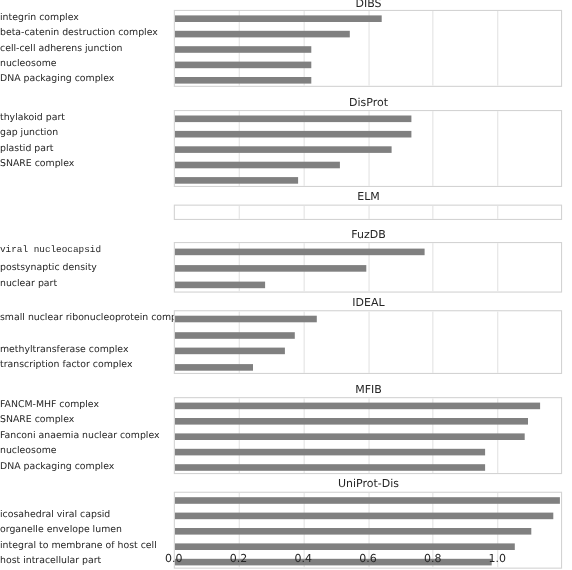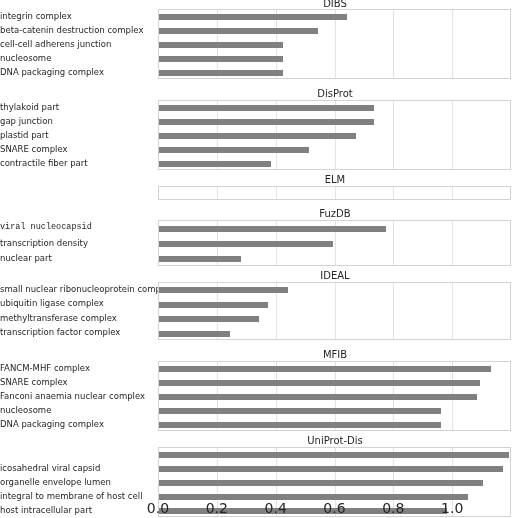--- a/index.html
+++ b/index.html
@@ -108,21 +108,21 @@
     position: absolute;
     left: 158px;
     width: 353px;
     top: 503px;
     height: 14px;
   }
   .xtick {
     position: absolute;
     top: 0;
     transform: translateX(-50%);
-    font-size: 14px;
+    font-size: 10px;
     line-height: 11px;
     color: #262626;
     white-space: nowrap;
   }
 </style>
 </head>
 <body>
 
 <div id="figure">
   <div id="panels">
@@ -162,21 +162,20 @@
           </div>
         </div>
       </div>
       <div class="panel" style="top: 0px;">
         <div class="panel-title" style="top: 88px;">DisProt</div>
         <div class="ylabels" style="top: 100px; height: 70px;">
           <div class="ylabel" style="top: 2.5px;">thylakoid part</div>
           <div class="ylabel" style="top: 16.5px;">gap junction</div>
           <div class="ylabel" style="top: 30.5px;">plastid part</div>
           <div class="ylabel" style="top: 44.5px;">SNARE complex</div>
-          <div class="ylabel" style="top: 58.5px;">contractile fiber part</div>
         </div>
         <div class="plot-area" style="top: 100px; height: 70px;">
           <div class="gridlines">
             <div class="gridline" style="left: 57.8333px;"></div>
             <div class="gridline" style="left: 116.667px;"></div>
             <div class="gridline" style="left: 175.5px;"></div>
             <div class="gridline" style="left: 234.333px;"></div>
             <div class="gridline" style="left: 293.167px;"></div>
           </div>
           <div class="rows">
@@ -209,21 +208,21 @@
             <div class="gridline" style="left: 234.333px;"></div>
             <div class="gridline" style="left: 293.167px;"></div>
           </div>
           <div class="rows"></div>
         </div>
       </div>
       <div class="panel" style="top: 0px;">
         <div class="panel-title" style="top: 208px;">FuzDB</div>
         <div class="ylabels" style="top: 220px; height: 46px;">
           <div class="ylabel" style="top: 3.16667px; font-family: Liberation Mono, monospace;">viral nucleocapsid</div>
-          <div class="ylabel" style="top: 18.5px;">transcription density</div>
+          <div class="ylabel" style="top: 18.5px;">postsynaptic density</div>
           <div class="ylabel" style="top: 33.8333px;">nuclear part</div>
         </div>
         <div class="plot-area" style="top: 220px; height: 46px;">
           <div class="gridlines">
             <div class="gridline" style="left: 57.8333px;"></div>
             <div class="gridline" style="left: 116.667px;"></div>
             <div class="gridline" style="left: 175.5px;"></div>
             <div class="gridline" style="left: 234.333px;"></div>
             <div class="gridline" style="left: 293.167px;"></div>
           </div>
@@ -237,21 +236,20 @@
             <div class="row" style="top: 35.3333px; height: 6px;">
               <div class="bar" style="width: 82.3667px;"></div>
             </div>
           </div>
         </div>
       </div>
       <div class="panel" style="top: 0px;">
         <div class="panel-title" style="top: 270px;">IDEAL</div>
         <div class="ylabels" style="top: 282px; height: 58px;">
           <div class="ylabel" style="top: 2.75px;">small nuclear ribonucleoprotein complex</div>
-          <div class="ylabel" style="top: 17.25px;">ubiquitin ligase complex</div>
           <div class="ylabel" style="top: 31.75px;">methyltransferase complex</div>
           <div class="ylabel" style="top: 46.25px;">transcription factor complex</div>
         </div>
         <div class="plot-area" style="top: 282px; height: 58px;">
           <div class="gridlines">
             <div class="gridline" style="left: 57.8333px;"></div>
             <div class="gridline" style="left: 116.667px;"></div>
             <div class="gridline" style="left: 175.5px;"></div>
             <div class="gridline" style="left: 234.333px;"></div>
             <div class="gridline" style="left: 293.167px;"></div>

